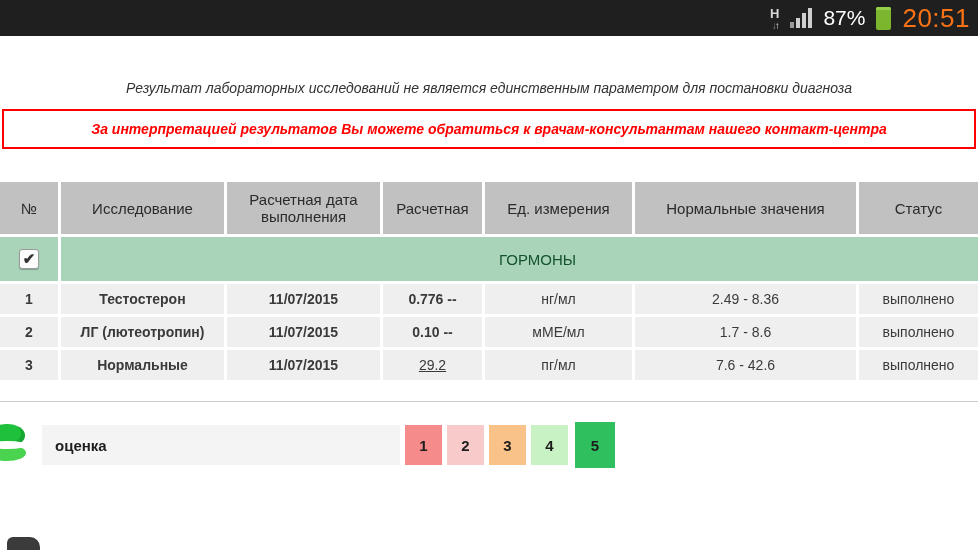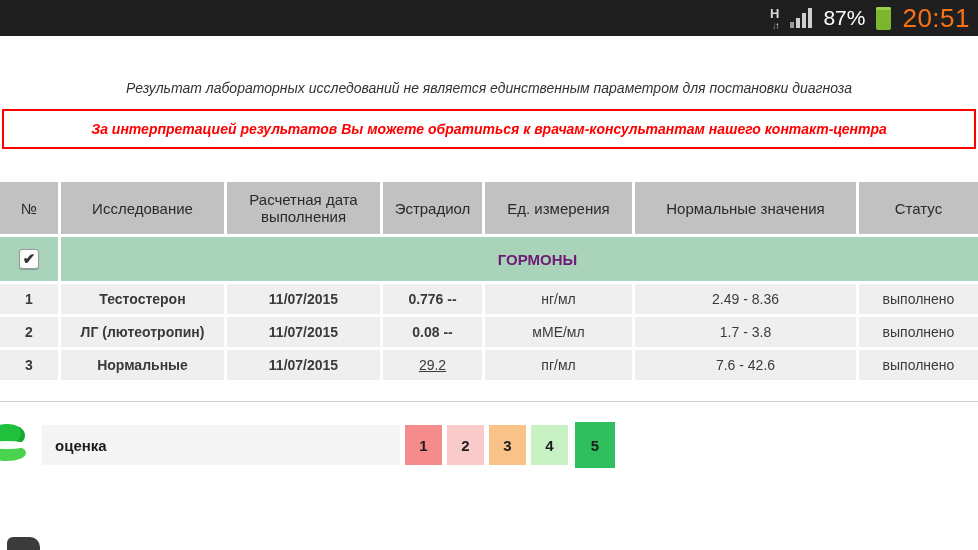--- a/index.html
+++ b/index.html
@@ -36,21 +36,21 @@
 
   
   table.results { border-collapse:separate; border-spacing:3px; table-layout:fixed;
     width:984px; margin:30px 0 0 -3px; }
   table.results th {
     background:#c1c1c1; height:52px; font-weight:normal; font-size:15px; color:#2a2a2a;
     text-align:center; vertical-align:middle; padding:2px;
   }
   table.results td { text-align:center; vertical-align:middle; font-size:14px; }
   tr.cat td { background:#a9d4ba; height:44px; }
-  tr.cat td.catlabel { font-weight:bold; font-size:15px; color:#701a75;padding-left:36px; }
+  tr.cat td.catlabel { font-weight:normal; font-size:15px; color:#14532d;padding-left:36px; }
   tr.data td { background:#efefef; height:30px; color:#3a3a3a; }
   td.strong { font-weight:bold; color:#222; }
   td.muted { color:#555;text-decoration:underline; }
   .checkbox {
     display:inline-block; width:20px; height:20px; background:#fcfcfc;
     border:1px solid #9a9a9a; border-radius:3px; box-shadow:0 1px 1px rgba(0,0,0,.25);
     font-size:15px; font-weight:bold; color:#333; line-height:18px; text-align:center; cursor:pointer;
   }
 
   
@@ -113,21 +113,21 @@
       <col style="width:99px">
     <col style="width:147px">
       <col style="width:221px">
       <col style="width:119px">
   </colgroup>
   <tbody>
       <tr>
     <th>№</th>
     <th>Исследование</th>
     <th>Расчетная дата выполнения</th>
-    <th>Эстрадиол</th>
+    <th>Расчетная</th>
     <th>Ед. измерения</th>
     <th>Нормальные значения</th>
     <th>Статус</th>
   </tr>
   <tr class="cat">
     <td>
       <span class="checkbox">✔</span>
     </td>
     <td class="catlabel" colspan="6">ГОРМОНЫ</td>
   </tr>
@@ -137,23 +137,23 @@
     <td class="strong">11/07/2015</td>
     <td class="strong">0.776 --</td>
     <td>нг/мл</td>
     <td>2.49 - 8.36</td>
     <td>выполнено</td>
   </tr>
   <tr class="data">
     <td class="strong">2</td>
     <td class="strong">ЛГ (лютеотропин)</td>
     <td class="strong">11/07/2015</td>
-    <td class="strong">0.08 --</td>
+    <td class="strong">0.10 --</td>
     <td>мМЕ/мл</td>
-    <td>1.7 - 3.8</td>
+    <td>1.7 - 8.6</td>
     <td>выполнено</td>
   </tr>
   <tr class="data">
     <td class="strong">3</td>
     <td class="strong">Нормальные</td>
     <td class="strong">11/07/2015</td>
     <td class="muted">29.2</td>
     <td>пг/мл</td>
     <td>7.6 - 42.6</td>
     <td>выполнено</td>

